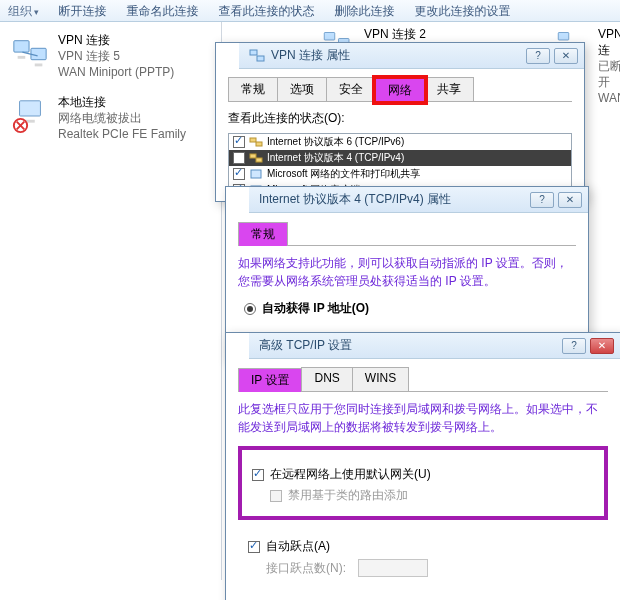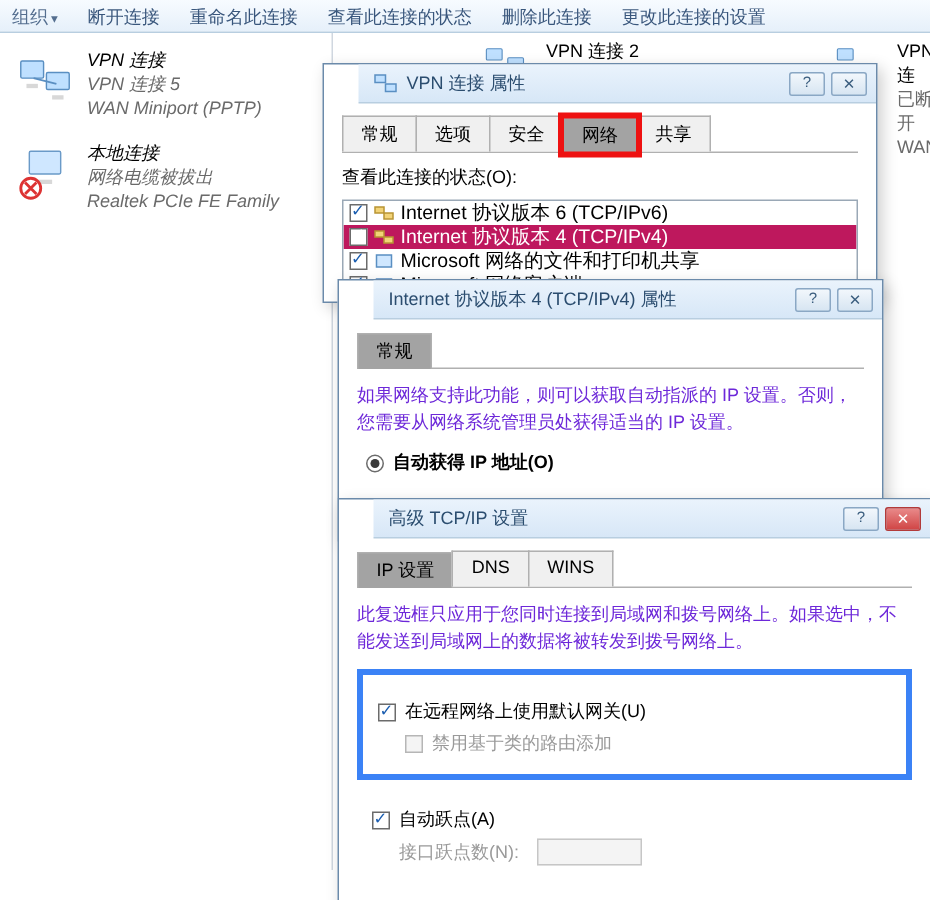--- a/index.html
+++ b/index.html
@@ -28,21 +28,20 @@
   .left-panel {
     position: absolute; left: 0; top: 22px;
     width: 222px; height: 558px;
     border-right: 1px solid #d0d7e0;
     background: #fff;
     padding: 6px 4px;
   }
   .conn-item {
     display: flex; gap: 8px;
     padding: 4px 6px 10px 6px;
-    font-style: italic;
   }
   .conn-icon {
     width: 40px; height: 44px;
     display: flex; align-items: center; justify-content: center;
   }
   .conn-icon svg { width: 38px; height: 38px; }
   .conn-text { flex: 1; line-height: 16px; }
   .conn-text .title { color: #000; }
   .conn-text .sub   { color: #6a6a6a; }
 
@@ -80,43 +79,43 @@
   .tabs { display: flex; border-bottom: 1px solid #b0b0b0; margin-bottom: 8px;}
   .tab {
     padding: 3px 12px;
     border: 1px solid #b0b0b0;
     border-bottom: none;
     margin-right: -1px;
     background: #f0f0f0;
     position: relative;
   }
   .tab.active {
-    background: #a3a3a3;
+    background: #d946ef;
     top: 1px;
   }
   .tab.highlight {
     outline: 4px solid #e11;
     outline-offset: -1px;
     z-index: 5;
   }
 
   .section-label { margin: 6px 0 6px 0; }
   .listbox {
     border: 1px solid #9aa8b6;
     height: 64px;
     overflow: hidden;
     background: #fff;
-    font-size: 13px;
+    font-size: 10px;
   }
   .listrow {
     display: flex; align-items: center;
     height: 16px; padding: 0 4px; gap: 4px;
     white-space: nowrap;
   }
-  .listrow.sel { background: #be185d; color: #fff; }
+  .listrow.sel { background: #404040; color: #fff; }
   .cb {
     width: 12px; height: 12px; border: 1px solid #6b6b6b;
     background: #fff; position: relative; flex: 0 0 12px;
   }
   .cb.checked::after {
     content: "✓"; position: absolute; top:-3px; left:0;
     font-size: 11px; color:#1a5db0;
   }
   .listrow.sel .cb.checked::after { color:#fff; }
   .proto-icon { width:14px; height:12px; display:flex;align-items:center;justify-content:center;}
@@ -128,21 +127,21 @@
     position: relative; background:#fff;
   }
   .radio.sel::after{ content:""; position:absolute; inset:2px; background:#3a3a3a; border-radius:50%; }
 
   
   .group-frame {
     border: 1px solid #c6c6c6;
     padding: 12px 10px 8px;
     margin-top: 10px;
   }
-  .group-frame.red { border: 4px solid #3b82f6; }
+  .group-frame.red { border: 4px solid #a21caf; }
   .chk-row { display:flex; align-items:center; gap:6px; margin: 4px 0; }
   .chk-row.disabled { color:#9a9a9a; }
   .chk-row.disabled .cb { border-color:#b6b6b6; background:#f4f4f4; }
   .num-input {
     width: 70px; height: 18px; border:1px solid #c6c6c6; background:#f4f4f4;
     margin-left: 6px;
   }
 
   
   .right-conn-hint {

